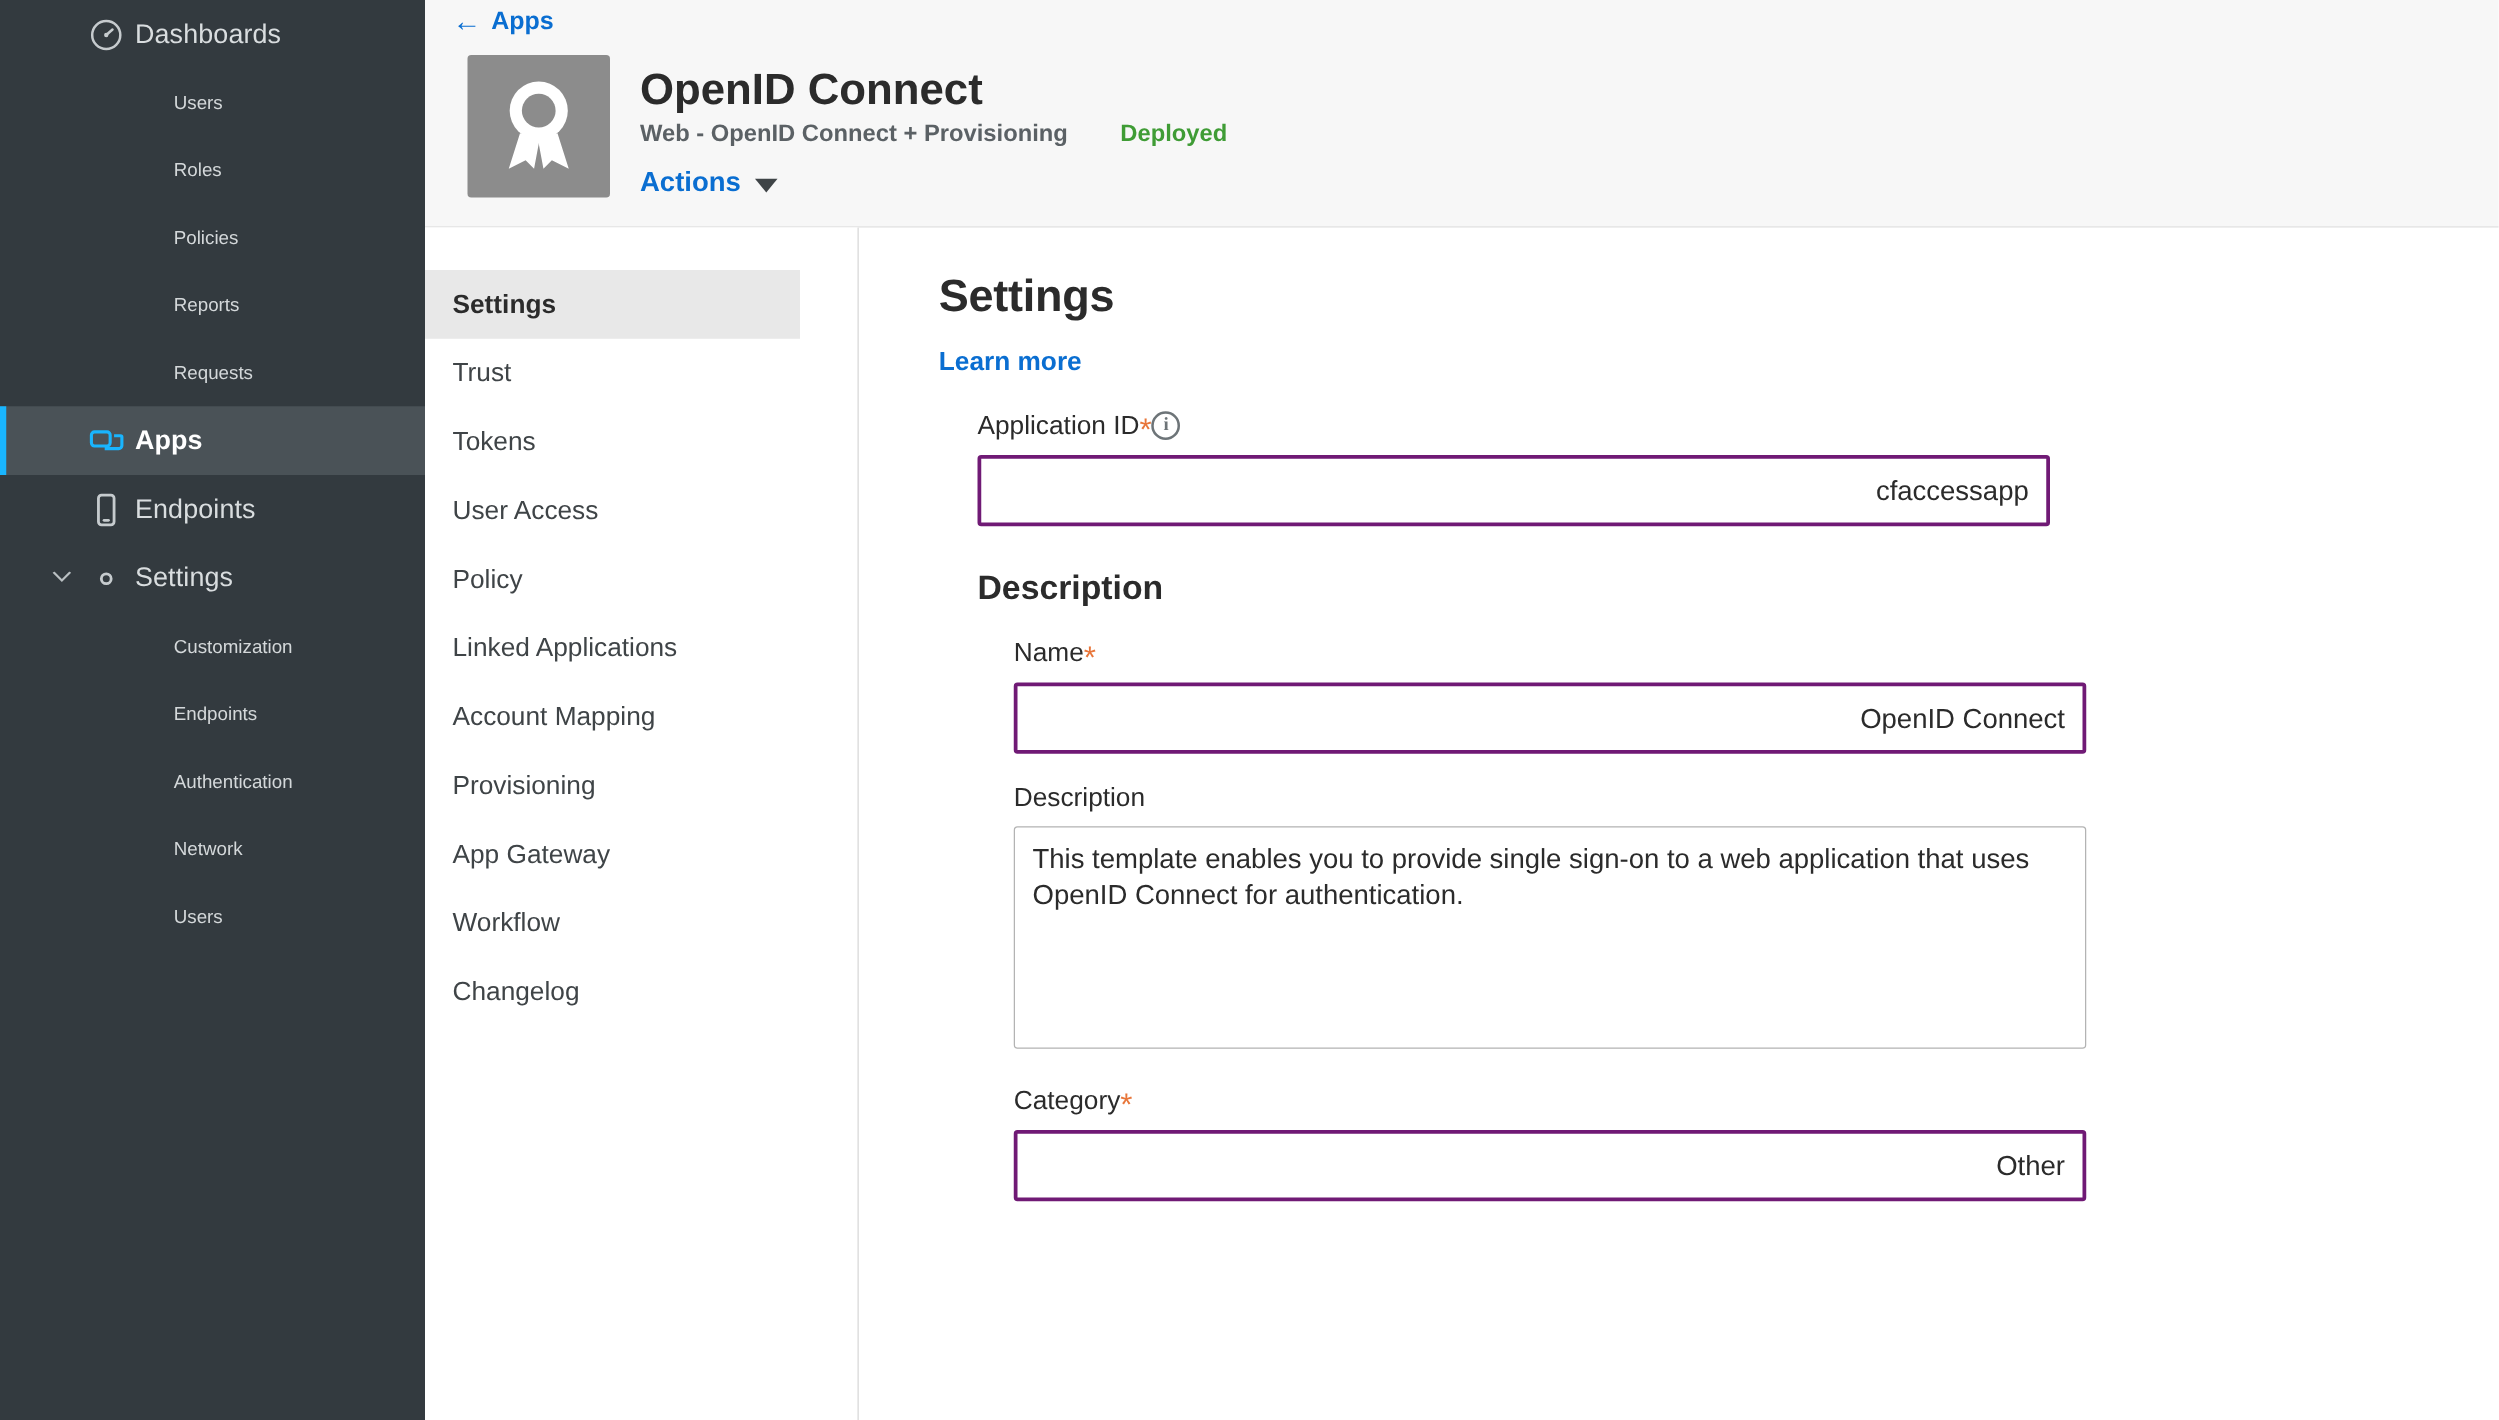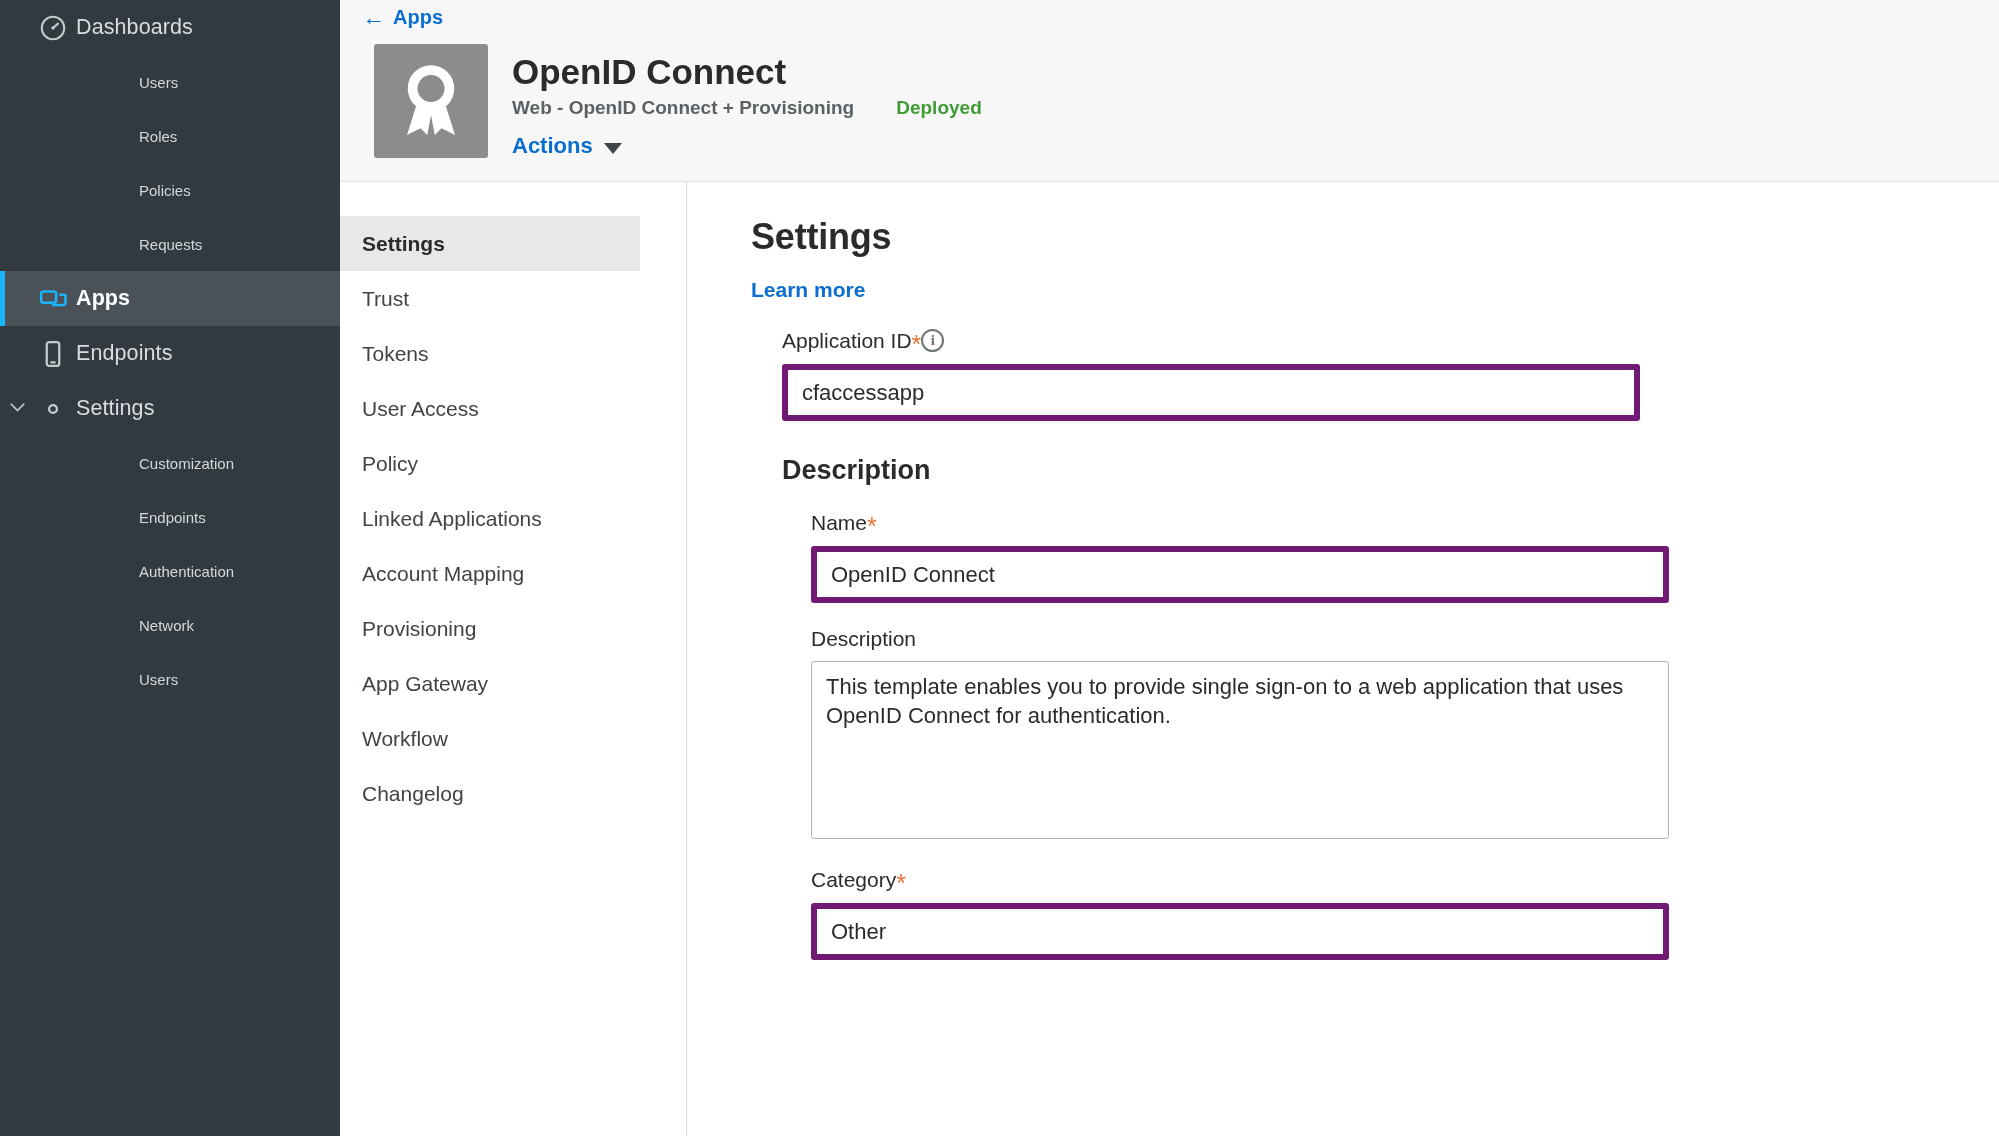--- a/index.html
+++ b/index.html
@@ -21,21 +21,21 @@
     background: #333a3f;
     color: #d7dbdd;
     flex: 0 0 340px;
     padding-top: 0px;
     overflow: hidden;
   }
   .nav-row {
     display: flex;
     align-items: center;
     height: 55px;
-    padding-left: 4px;
+    padding-left: 36px;
     cursor: pointer;
     position: relative;
   }
   .nav-row .chev {
     width: 26px;
     flex: 0 0 26px;
     display: flex; align-items: center; justify-content: center;
     color: #b9bfc2;
     font-size: 15px;
   }
@@ -238,28 +238,29 @@
     color: #6d7478;
     font-size: 15px;
     font-weight: bold;
     display: flex; align-items: center; justify-content: center;
     font-family: "Liberation Serif", serif;
     cursor: pointer;
   }
   .text-input {
     width: 858px;
     height: 57px;
-    border: 6px solid #701a75;
+    border: 3px solid #701a75;
     border-radius: 3px;
     font-size: 22px;
     color: #2b2b2b;
     padding: 0 14px;
     font-family: "Liberation Sans", sans-serif;
     background: #fff;
     outline: none;
+    text-align: right;
   }
   .text-input.wide { width: 858px; }
   .section-title {
     font-size: 27px;
     font-weight: bold;
     color: #2b2b2b;
     margin: 34px 0 0 31px;
   }
   .sub-field { margin-top: 24px; padding-left: 60px; }
   .sub-field .text-input { width: 858px; }
@@ -299,20 +300,21 @@
           <circle cx="12" cy="12" r="1.4" fill="currentColor" stroke="none"></circle>
         </svg>
       </span>
       <span class="label">Dashboards</span>
     </div>
 
 
     <div class="subitem">Users</div>
     <div class="subitem">Roles</div>
     <div class="subitem">Policies</div>
+    <div class="subitem">Reports</div>
     <div class="subitem">Requests</div>
 
     <div class="nav-row top selected">
       <span class="chev"></span>
       <span class="icon">
         <svg width="30" height="30" viewBox="0 0 24 24" fill="none" stroke="currentColor" stroke-width="2">
           <rect x="2.5" y="6" width="12" height="9" rx="2"></rect>
           <path d="M17 8.5 h4.2 a0.8 0.8 0 0 1 0.8 0.8 v5.4 a2 2 0 0 1 -2 2 h-9"></path>
         </svg>
       </span>

